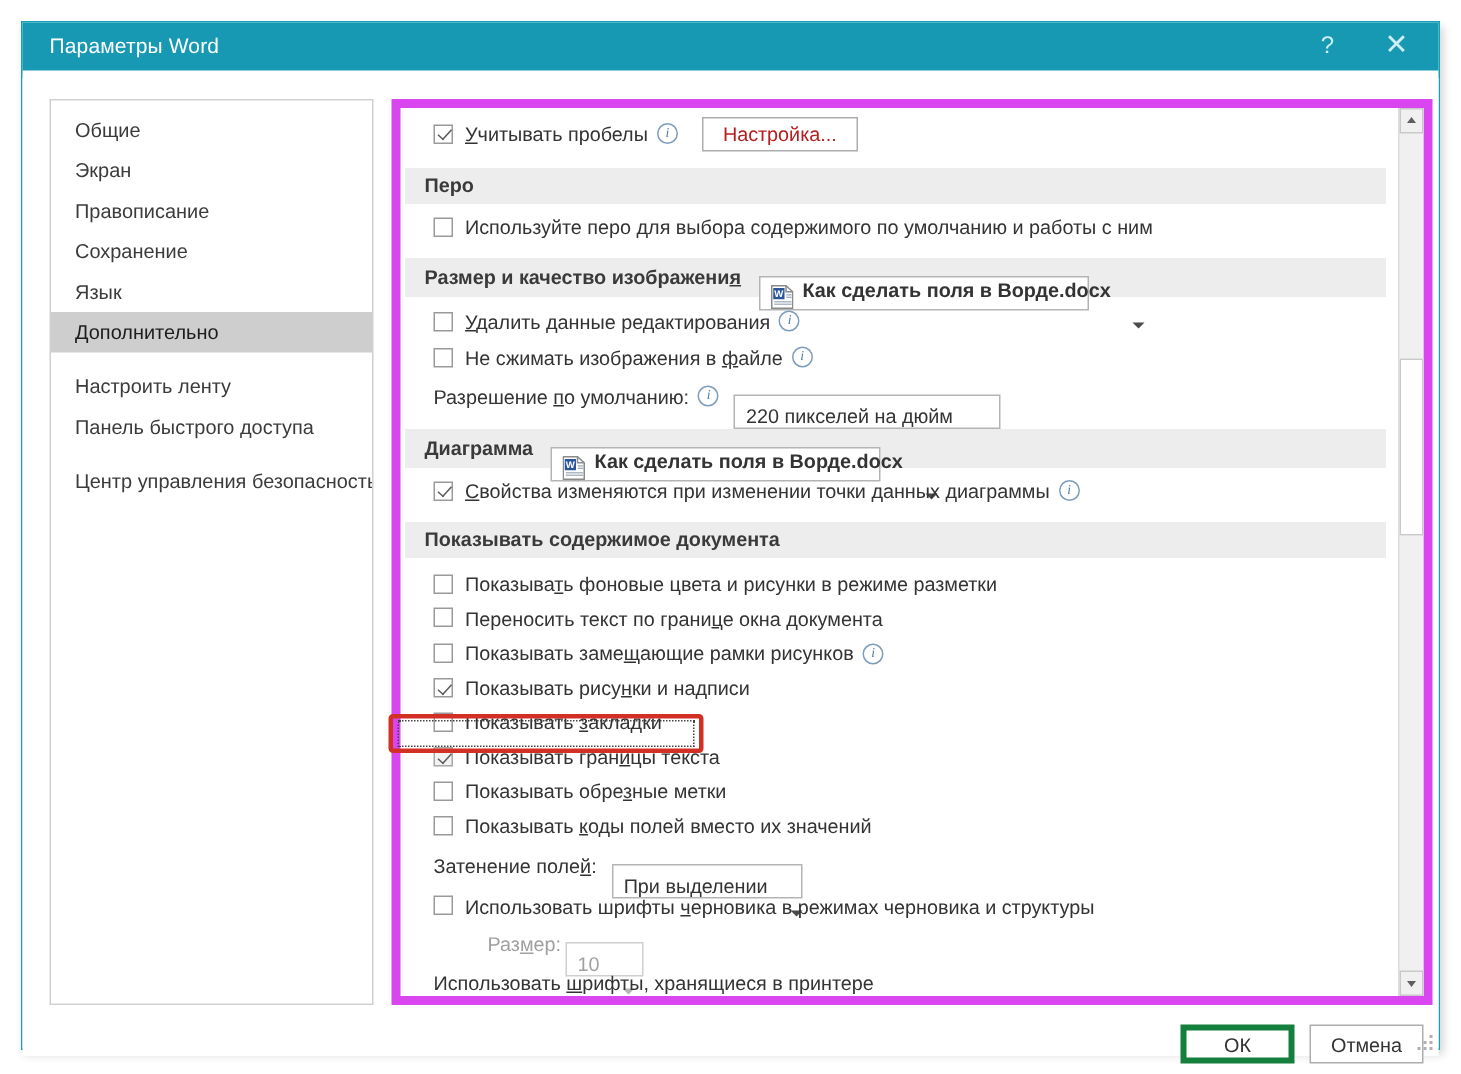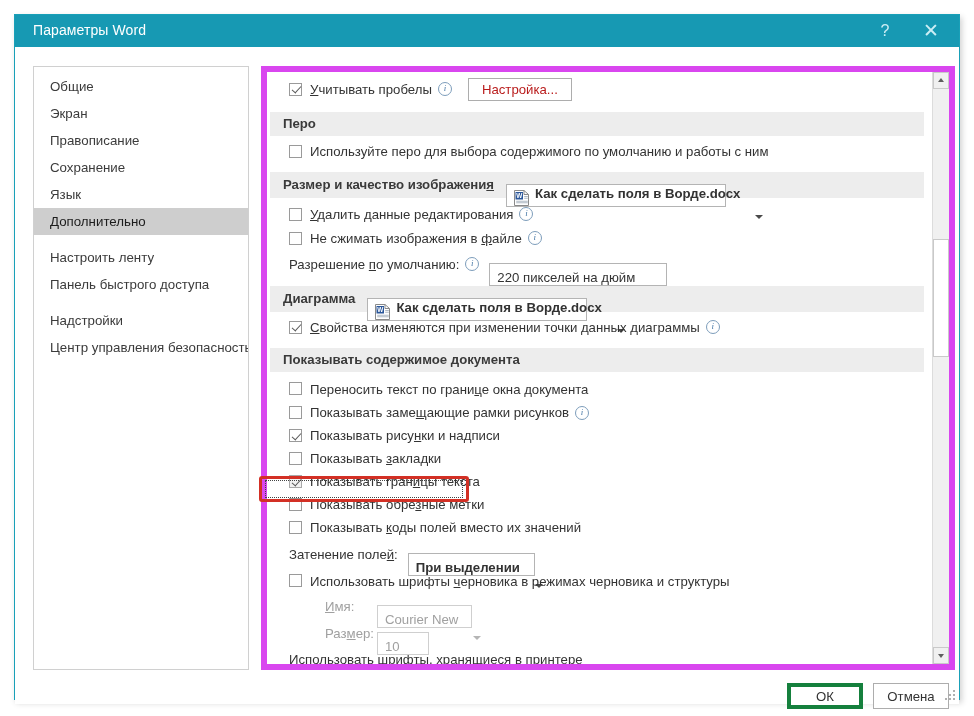--- a/index.html
+++ b/index.html
@@ -333,21 +333,20 @@
         <div class="nav-item"><span>Общие</span></div>
         <div class="nav-item"><span>Экран</span></div>
         <div class="nav-item"><span>Правописание</span></div>
         <div class="nav-item"><span>Сохранение</span></div>
         <div class="nav-item"><span>Язык</span></div>
         <div class="nav-item selected"><span>Дополнительно</span></div>
         <div class="nav-gap"></div>
         <div class="nav-item"><span>Настроить ленту</span></div>
         <div class="nav-item"><span>Панель быстрого доступа</span></div>
         <div class="nav-gap"></div>
-        <div class="nav-item"><span>Надстройки</span></div>
         <div class="nav-item"><span>Центр управления безопасностью</span></div>
       </div>
 
       <div class="pane">
 
         <div class="pane-inner">
 
           <div class="row" style="height:26px;margin-top:4px;">
             <div class="indent1" style="display:flex;align-items:center;">
               <span class="cb checked"></span>
@@ -439,20 +438,26 @@
               <span class="lbl"><span class="u">С</span>войства изменяются при изменении точки данных диаграммы</span>
               <span class="info">i</span>
             </div>
           </div>
 
           <div class="grouphdr" style="margin-top:6px;">Показывать содержимое документа</div>
 
           <div style="height:6px"></div>
 
           <div class="row" style="height:23px;">
+            <div class="indent1" style="display:flex;align-items:center;">
+              <span class="cb"></span>
+              <span class="lbl">Показыва<span class="u">т</span>ь фоновые цвета и рисунки в режиме разметки</span>
+            </div>
+          </div>
+          <div class="row" style="height:23px;">
             <div class="indent1" style="display:flex;align-items:flex-start;">
               <span class="cb"></span>
               <span class="lbl">Переносить текст по грани<span class="u">ц</span>е окна документа</span>
             </div>
           </div>
           <div class="row" style="height:23px;">
             <div class="indent1" style="display:flex;align-items:center;">
               <span class="cb"></span>
               <span class="lbl">Показывать заме<span class="u">щ</span>ающие рамки рисунков</span>
               <span class="info">i</span>
@@ -487,43 +492,34 @@
           <div class="row" style="height:23px;">
             <div class="indent1" style="display:flex;align-items:center;">
               <span class="cb"></span>
               <span class="lbl">Показывать <span class="u">к</span>оды полей вместо их значений</span>
             </div>
           </div>
 
           <div class="row" style="height:30px;">
             <div class="indent1" style="display:flex;align-items:center;">
               <span class="lbl">Затенение поле<span class="u">й</span>:</span>
-              <span class="combo" style="width:127px;margin-left:10px;font-weight:bold;">
+              <span class="combo" style="width:127px;margin-left:10px;">
                 <span class="ctext">При выделении</span>
                 <span class="carrow"></span>
               </span>
             </div>
           </div>
 
           <div class="row" style="height:24px;">
             <div class="indent1" style="display:flex;align-items:flex-start;">
               <span class="cb"></span>
               <span class="lbl">Использовать шрифты <span class="u">ч</span>ерновика в режимах черновика и структуры</span>
             </div>
           </div>
 
-          <div class="row" style="height:27px;">
-            <div class="indent3" style="display:flex;align-items:center;">
-              <span class="lbl dim" style="width:52px;"><span class="u">И</span>мя:</span>
-              <span class="combo dim" style="width:95px;">
-                <span class="ctext">Courier New</span>
-                <span class="carrow"></span>
-              </span>
-            </div>
-          </div>
           <div class="row" style="height:27px;">
             <div class="indent3" style="display:flex;align-items:center;">
               <span class="lbl dim" style="width:52px;">Раз<span class="u">м</span>ер:</span>
               <span class="combo dim" style="width:52px;">
                 <span class="ctext">10</span>
                 <span class="carrow"></span>
               </span>
             </div>
           </div>
 

